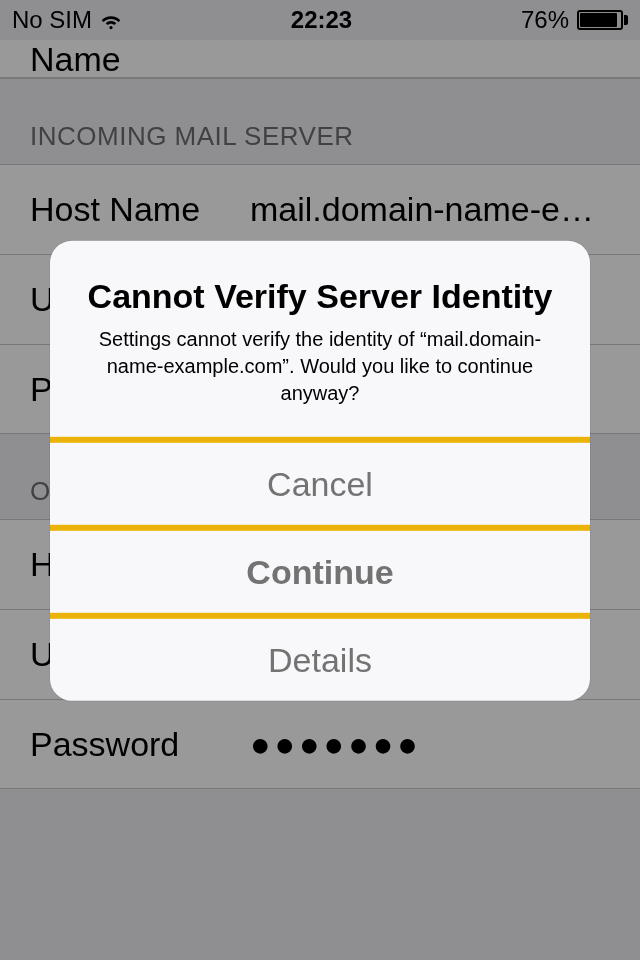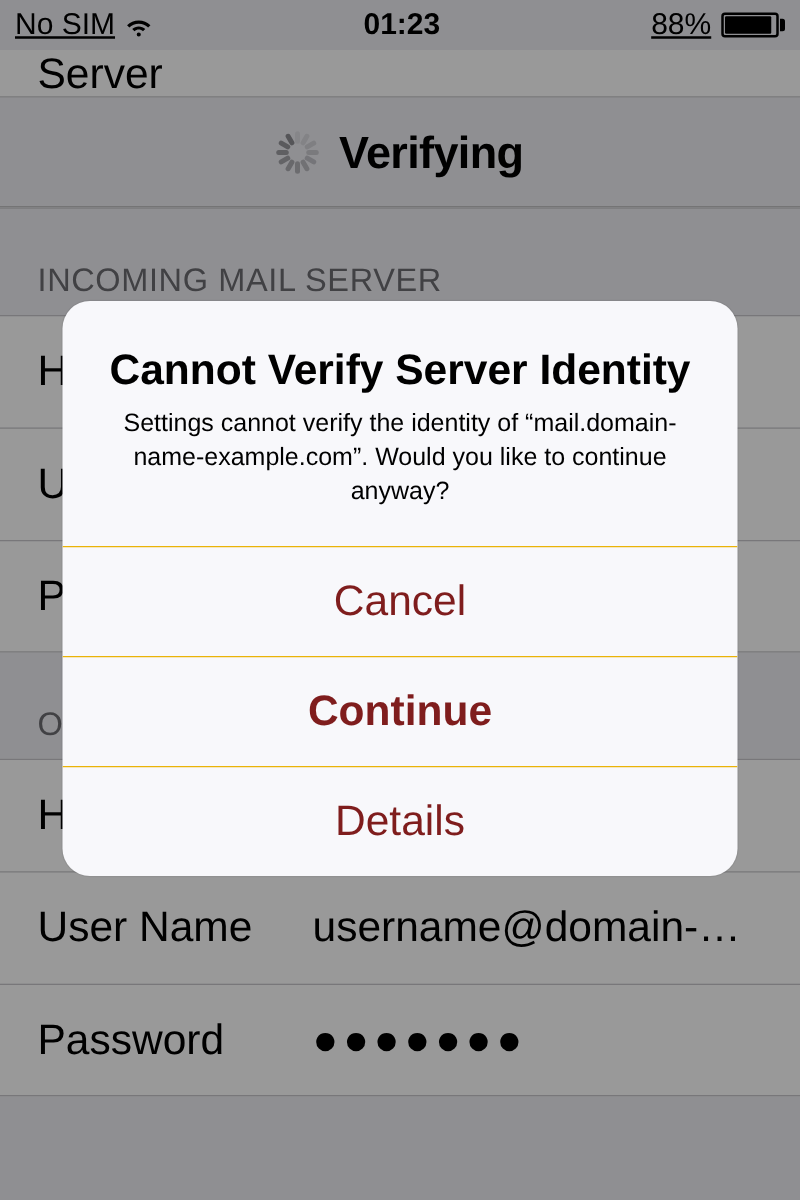--- a/index.html
+++ b/index.html
@@ -21,21 +21,21 @@
     position: relative;
     height: 40px;
     display: flex;
     align-items: center;
     justify-content: space-between;
     padding: 0 12px;
     font-size: 24px;
     font-weight: 500;
     color: #000;
   }
-  .status-left, .status-right { display: flex; align-items: center; gap: 8px; text-decoration: underline; }
+  .status-left, .status-right { display: flex; align-items: center; gap: 8px; }
   .status-center { position: absolute; left: 0; right: 0; text-align: center; font-weight: 600; }
   .sb-text { z-index: 2; position: relative; }
   .wifi-icon { display:inline-block; width:22px; height:22px; }
   .battery-icon { display:inline-flex; align-items:center; }
   .battery-shell { width:46px; height:20px; border:2px solid #000; border-radius:3px; position:relative; }
   .battery-fill { position:absolute; top:1px; left:1px; bottom:1px; width:88%; background:#000; border-radius:1px; }
   .battery-cap { width:4px; height:10px; background:#000; border-radius:0 2px 2px 0; margin-left:1px; }
   
   .nav-header {
     height: 88px;
@@ -104,71 +104,54 @@
     background: #f8f8fb;
     border-radius: 22px;
     overflow: hidden;
     box-shadow: 0 0 0 1px rgba(0,0,0,0.05);
   }
   .alert-body { padding: 36px 28px 30px; text-align: center; }
   .alert-title { font-size: 34px; font-weight: 700; color:#000; margin-bottom: 10px; white-space: nowrap;}
   .alert-msg { font-size: 20px; color:#000; line-height: 1.35; }
   .alert-btn {
     height: 88px; display:flex; align-items:center; justify-content:center;
-    border-top: 1px solid #eab308; font-size: 34px; color:#7f1d1d; cursor:pointer;
+    border-top: 6px solid #eab308; font-size: 34px; color:#737373; cursor:pointer;
   }
   .alert-btn.bold { font-weight: 700; }
 </style>
 </head>
 <body>
 
 <div class="screen">
 
   <div class="status-bar">
     <div class="status-left sb-text">
       <span>No SIM</span>
       <span class="wifi-icon">
         <svg viewBox="0 0 24 24" width="22" height="22">
             <path fill="#000" d="M12 18.5a1.8 1.8 0 1 0 0 3.6 1.8 1.8 0 0 0 0-3.6zm0-5.3c-2.2 0-4.2.9-5.7 2.3l2 2c1-.9 2.3-1.5 3.7-1.5s2.7.6 3.7 1.5l2-2c-1.5-1.4-3.5-2.3-5.7-2.3zm0-5.2c-4 0-7.6 1.6-10.2 4.2l2 2C5.9 12 8.8 10.8 12 10.8s6.1 1.2 8.2 3.4l2-2C19.6 9.6 16 8 12 8z"></path>
           </svg>
       </span>
     </div>
-    <div class="status-center sb-text">01:23</div>
+    <div class="status-center sb-text">22:23</div>
     <div class="status-right sb-text">
-      <span>88%</span>
+      <span>76%</span>
       <span class="battery-icon">
         <span class="battery-shell">
             <span class="battery-fill"></span>
           </span>
           <span class="battery-cap"></span>
       </span>
     </div>
   </div>
 
   <div class="peek-row open">
-    <div class="label">Server</div>
+    <div class="label">Name</div>
   </div>
 
-  <div class="nav-header">
-    <div class="spinner">
-      <span></span>
-        <span></span>
-        <span></span>
-        <span></span>
-        <span></span>
-        <span></span>
-      <span></span>
-        <span></span>
-        <span></span>
-        <span></span>
-        <span></span>
-        <span></span>
-    </div>
-    <div class="nav-title">Verifying</div>
-  </div>
 
   <div style="background:#fff;border-bottom:1px solid #c8c7cc;height:0;overflow:hidden;"></div>
 
   <div class="section-header">INCOMING MAIL SERVER</div>
 
   <div class="row">
     <div class="label">Host Name</div>
     <div class="value">mail.domain-name-exampl…</div>
   </div>
   <div class="row">

